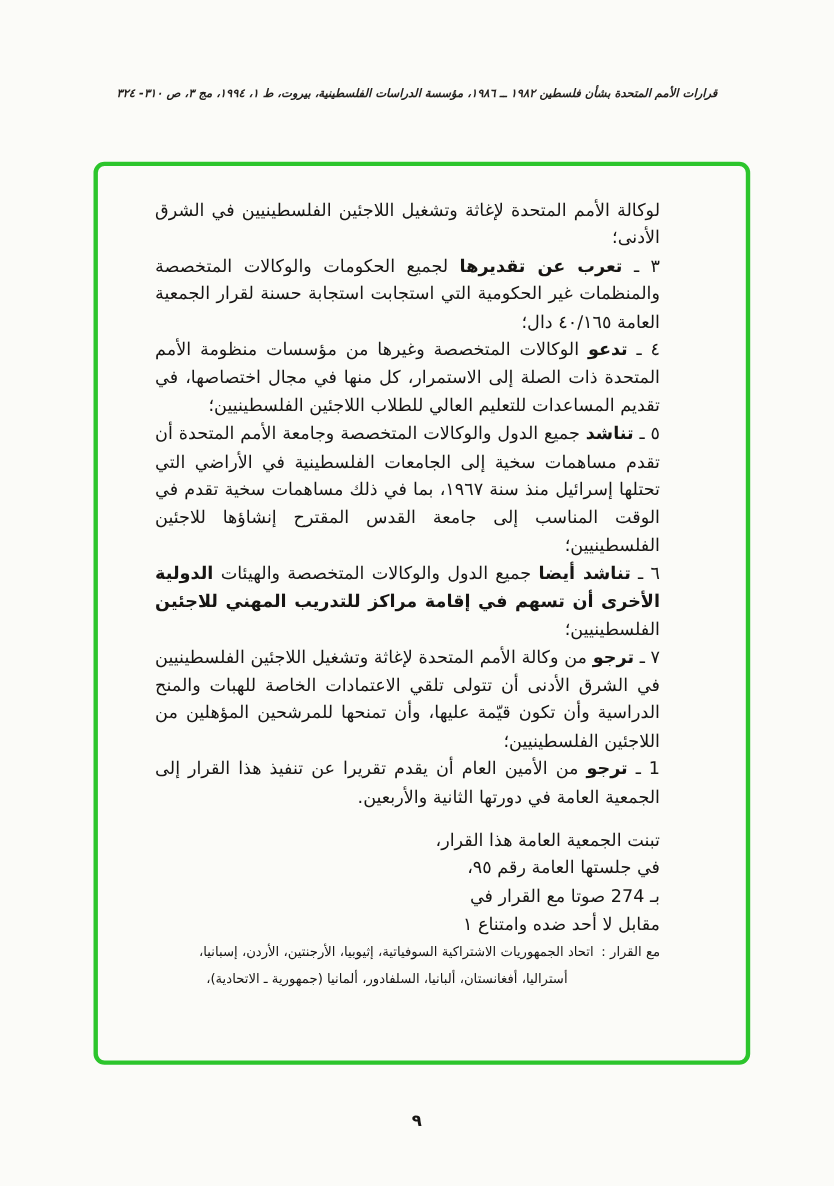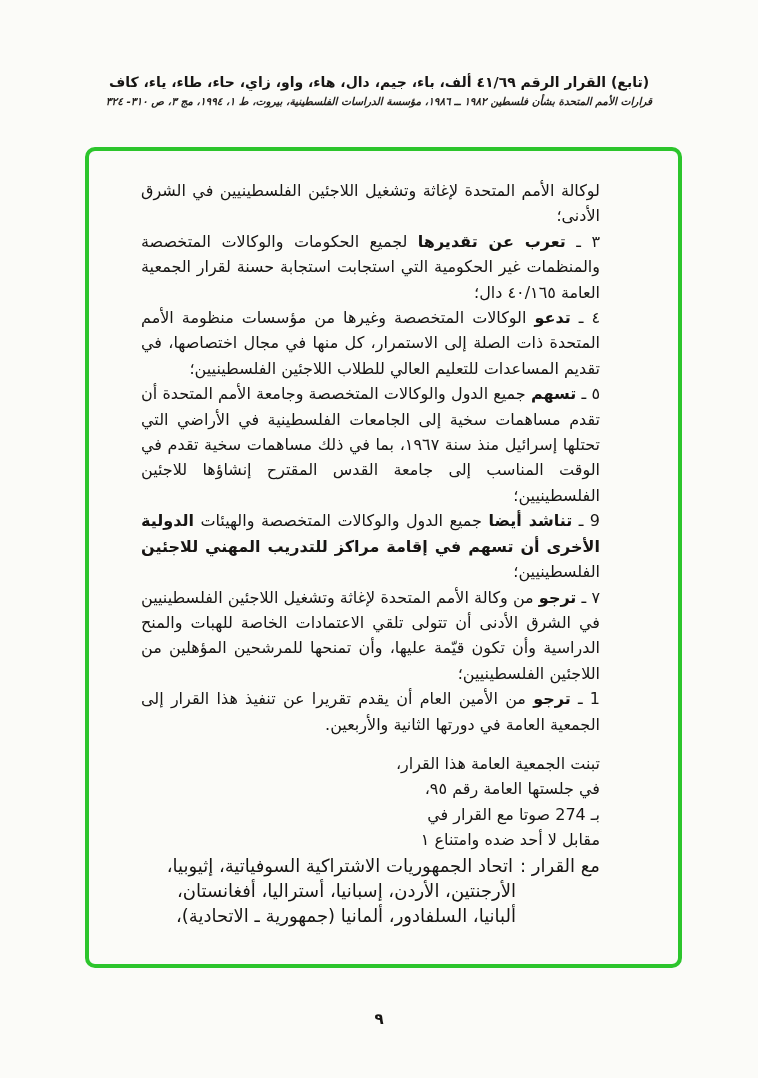--- a/index.html
+++ b/index.html
@@ -38,51 +38,50 @@
     font-size: 16px; line-height: 25.4px;
     text-align: justify; text-justify: inter-word;
   }
   .b { font-weight: bold; }
   .vote-block { margin-top: 14px; }
   .vote-line {
     font-size: 16px; line-height: 25.4px;
     text-align: right;
   }
   .infavour {
-    font-size: 18px; line-height: 25.4px;
+    font-size: 12px; line-height: 25.4px;
     text-align: right;
     padding-right: 84px;
     text-indent: -84px;
   }
   .infavour-label { margin-left: 7px; }
 
   .page-number {
     position: absolute; top: 1010px; left: 0; width: 758px;
     text-align: center; font-size: 15px; font-weight: bold;
   }
 </style>
 </head>
 <body>
 
 <div class="page">
 
   <header class="doc-header">
-    <div class="doc-title">(تابع) القرار الرقم ٤١/٦٩ ألف، باء، جيم، دال، هاء، واو، زاي، حاء، طاء، ياء، كاف</div>
     <div class="doc-source">قرارات الأمم المتحدة بشأن فلسطين ١٩٨٢ ــ ١٩٨٦، مؤسسة الدراسات الفلسطينية، بيروت، ط ١، ١٩٩٤، مج ٣، ص ٣١٠- ٣٢٤</div>
   </header>
 
   <section class="green-box" style="border-color: rgb(44, 197, 44);">
     <div class="content">
 
       <div>
           <div class="para"><span>لوكالة الأمم المتحدة لإغاثة وتشغيل اللاجئين الفلسطينيين في الشرق الأدنى؛</span></div>
           <div class="para"><span>٣ ـ </span><span class="b">تعرب عن تقديرها</span><span> لجميع الحكومات والوكالات المتخصصة والمنظمات غير الحكومية التي استجابت استجابة حسنة لقرار الجمعية العامة ٤٠/١٦٥ دال؛</span></div>
           <div class="para"><span>٤ ـ </span><span class="b">تدعو</span><span> الوكالات المتخصصة وغيرها من مؤسسات منظومة الأمم المتحدة ذات الصلة إلى الاستمرار، كل منها في مجال اختصاصها، في تقديم المساعدات للتعليم العالي للطلاب اللاجئين الفلسطينيين؛</span></div>
-          <div class="para"><span>٥ ـ </span><span class="b">تسهم</span><span> جميع الدول والوكالات المتخصصة وجامعة الأمم المتحدة أن تقدم مساهمات سخية إلى الجامعات الفلسطينية في الأراضي التي تحتلها إسرائيل منذ سنة ١٩٦٧، بما في ذلك مساهمات سخية تقدم في الوقت المناسب إلى جامعة القدس المقترح إنشاؤها للاجئين الفلسطينيين؛</span></div>
-          <div class="para"><span>9 ـ </span><span class="b">تناشد أيضا</span><span> جميع الدول والوكالات المتخصصة والهيئات </span><span class="b">الدولية الأخرى أن تسهم في إقامة مراكز للتدريب المهني للاجئين</span><span> الفلسطينيين؛</span></div>
+          <div class="para"><span>٥ ـ </span><span class="b">تناشد</span><span> جميع الدول والوكالات المتخصصة وجامعة الأمم المتحدة أن تقدم مساهمات سخية إلى الجامعات الفلسطينية في الأراضي التي تحتلها إسرائيل منذ سنة ١٩٦٧، بما في ذلك مساهمات سخية تقدم في الوقت المناسب إلى جامعة القدس المقترح إنشاؤها للاجئين الفلسطينيين؛</span></div>
+          <div class="para"><span>٦ ـ </span><span class="b">تناشد أيضا</span><span> جميع الدول والوكالات المتخصصة والهيئات </span><span class="b">الدولية الأخرى أن تسهم في إقامة مراكز للتدريب المهني للاجئين</span><span> الفلسطينيين؛</span></div>
           <div class="para"><span>٧ ـ </span><span class="b">ترجو</span><span> من وكالة الأمم المتحدة لإغاثة وتشغيل اللاجئين الفلسطينيين في الشرق الأدنى أن تتولى تلقي الاعتمادات الخاصة للهبات والمنح الدراسية وأن تكون قيّمة عليها، وأن تمنحها للمرشحين المؤهلين من اللاجئين الفلسطينيين؛</span></div>
           <div class="para"><span>1 ـ </span><span class="b">ترجو</span><span> من الأمين العام أن يقدم تقريرا عن تنفيذ هذا القرار إلى الجمعية العامة في دورتها الثانية والأربعين.</span></div>
         </div>
 
       <div class="vote-block">
           <div class="vote-line">تبنت الجمعية العامة هذا القرار،</div>
           <div class="vote-line">في جلستها العامة رقم ٩٥،</div>
           <div class="vote-line">بـ 274 صوتا مع القرار في</div>
           <div class="vote-line">مقابل لا أحد ضده وامتناع ١</div>
         </div>

